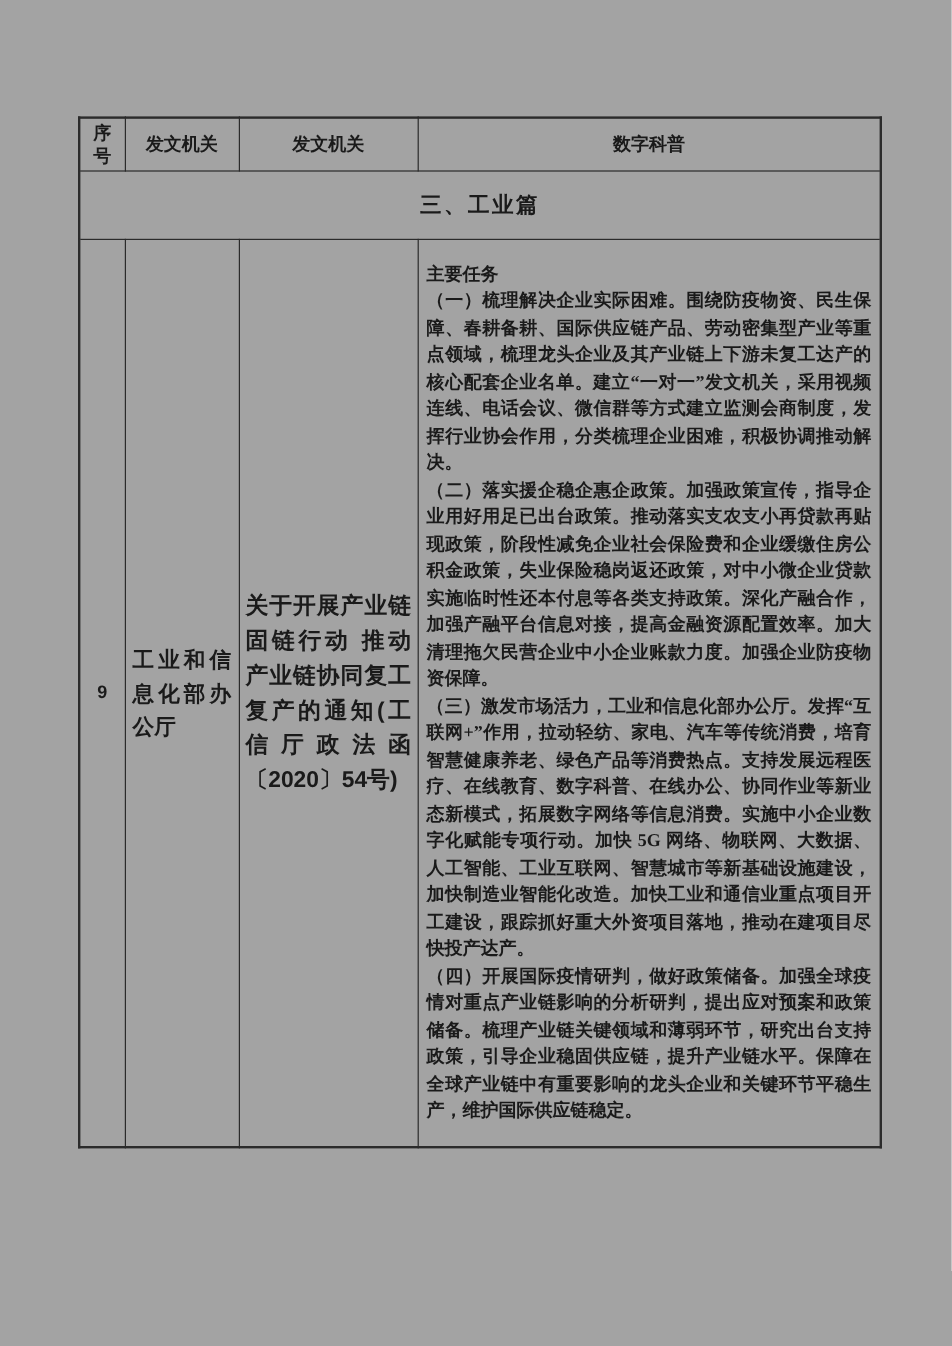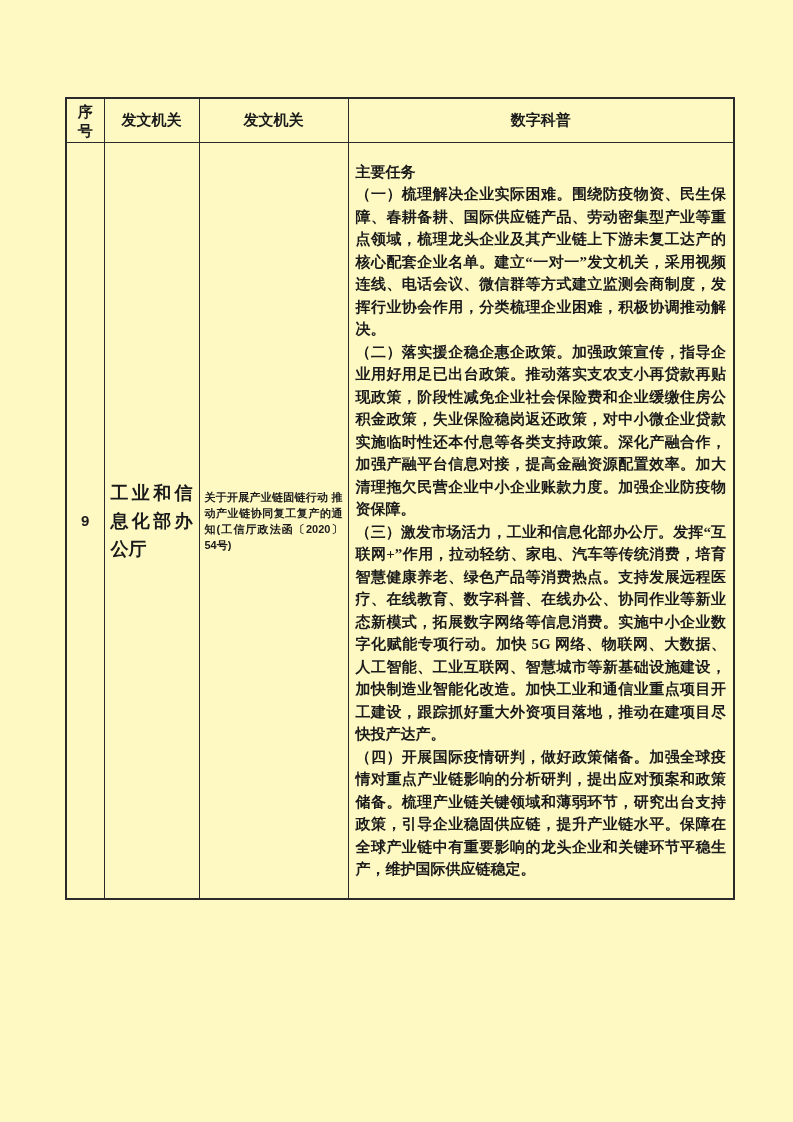--- a/index.html
+++ b/index.html
@@ -1,20 +1,20 @@
 <!DOCTYPE html>
 <html><head>
 <meta charset="utf-8">
 <style>
   html, body { margin: 0; padding: 0; }
   .page {
     position: relative;
     width: 793px;
     height: 1122px;
-    background: #fef9c3;
+    background: #a3a3a3;
     font-family: "Liberation Sans", "DejaVu Sans", sans-serif;
     color: #1a1a1a;
     overflow: hidden;
   }
   table.doc-table {
     position: absolute;
     left: 65px;
     top: 97px;
     width: 668px;
     border-collapse: collapse;
@@ -52,22 +52,22 @@
     font-size: 15px;
   }
   .cell-agency {
     font-size: 18px;
     line-height: 28px;
     text-align: justify;
     text-justify: inter-ideograph;
     padding: 0 6px;
   }
   .cell-doc {
-    font-size: 11px;
-    line-height: 16px;
+    font-size: 19px;
+    line-height: 29px;
     text-align: justify;
     text-justify: inter-ideograph;
     padding: 0 5px;
   }
   .cell-content {
     font-size: 15px;
     line-height: 22.5px;
     text-align: justify;
     text-justify: inter-ideograph;
     padding: 0 7px;
@@ -99,20 +99,23 @@
       <tr>
         <th>
           <div class="stack-2ch">序号</div>
         </th>
         <th>发文机关</th>
         <th>发文机关</th>
         <th>数字科普</th>
       </tr>
     </thead>
     <tbody>
+      <tr>
+        <td class="section-cell" colspan="4">三、工业篇</td>
+      </tr>
       <tr class="main-row">
         <td class="cell-no">9</td>
         <td class="cell-agency">工业和信息化部办公厅</td>
         <td class="cell-doc">关于开展产业链固链行动 推动产业链协同复工复产的通知(工信厅政法函〔2020〕54号)</td>
         <td class="cell-content">
           <p>主要任务</p>
           <p>（一）梳理解决企业实际困难。围绕防疫物资、民生保障、春耕备耕、国际供应链产品、劳动密集型产业等重点领域，梳理龙头企业及其产业链上下游未复工达产的核心配套企业名单。建立“一对一”发文机关，采用视频连线、电话会议、微信群等方式建立监测会商制度，发挥行业协会作用，分类梳理企业困难，积极协调推动解决。</p>
           <p>（二）落实援企稳企惠企政策。加强政策宣传，指导企业用好用足已出台政策。推动落实支农支小再贷款再贴现政策，阶段性减免企业社会保险费和企业缓缴住房公积金政策，失业保险稳岗返还政策，对中小微企业贷款实施临时性还本付息等各类支持政策。深化产融合作，加强产融平台信息对接，提高金融资源配置效率。加大清理拖欠民营企业中小企业账款力度。加强企业防疫物资保障。</p>
           <p>（三）激发市场活力，工业和信息化部办公厅。发挥“互联网+”作用，拉动轻纺、家电、汽车等传统消费，培育智慧健康养老、绿色产品等消费热点。支持发展远程医疗、在线教育、数字科普、在线办公、协同作业等新业态新模式，拓展数字网络等信息消费。实施中小企业数字化赋能专项行动。加快 5G 网络、物联网、大数据、人工智能、工业互联网、智慧城市等新基础设施建设，加快制造业智能化改造。加快工业和通信业重点项目开工建设，跟踪抓好重大外资项目落地，推动在建项目尽快投产达产。</p>
           <p>（四）开展国际疫情研判，做好政策储备。加强全球疫情对重点产业链影响的分析研判，提出应对预案和政策储备。梳理产业链关键领域和薄弱环节，研究出台支持政策，引导企业稳固供应链，提升产业链水平。保障在全球产业链中有重要影响的龙头企业和关键环节平稳生产，维护国际供应链稳定。</p>

